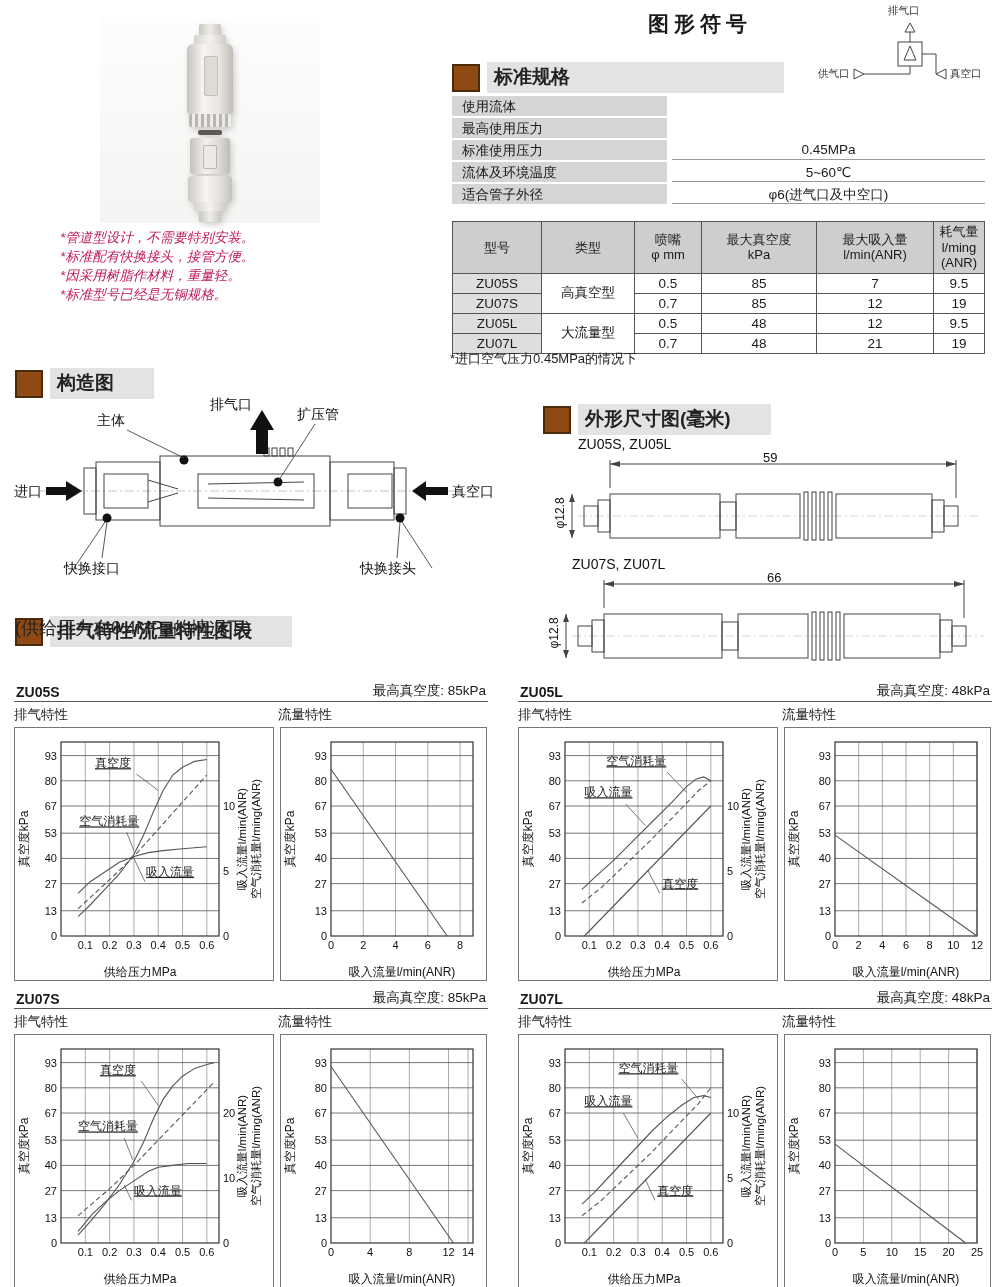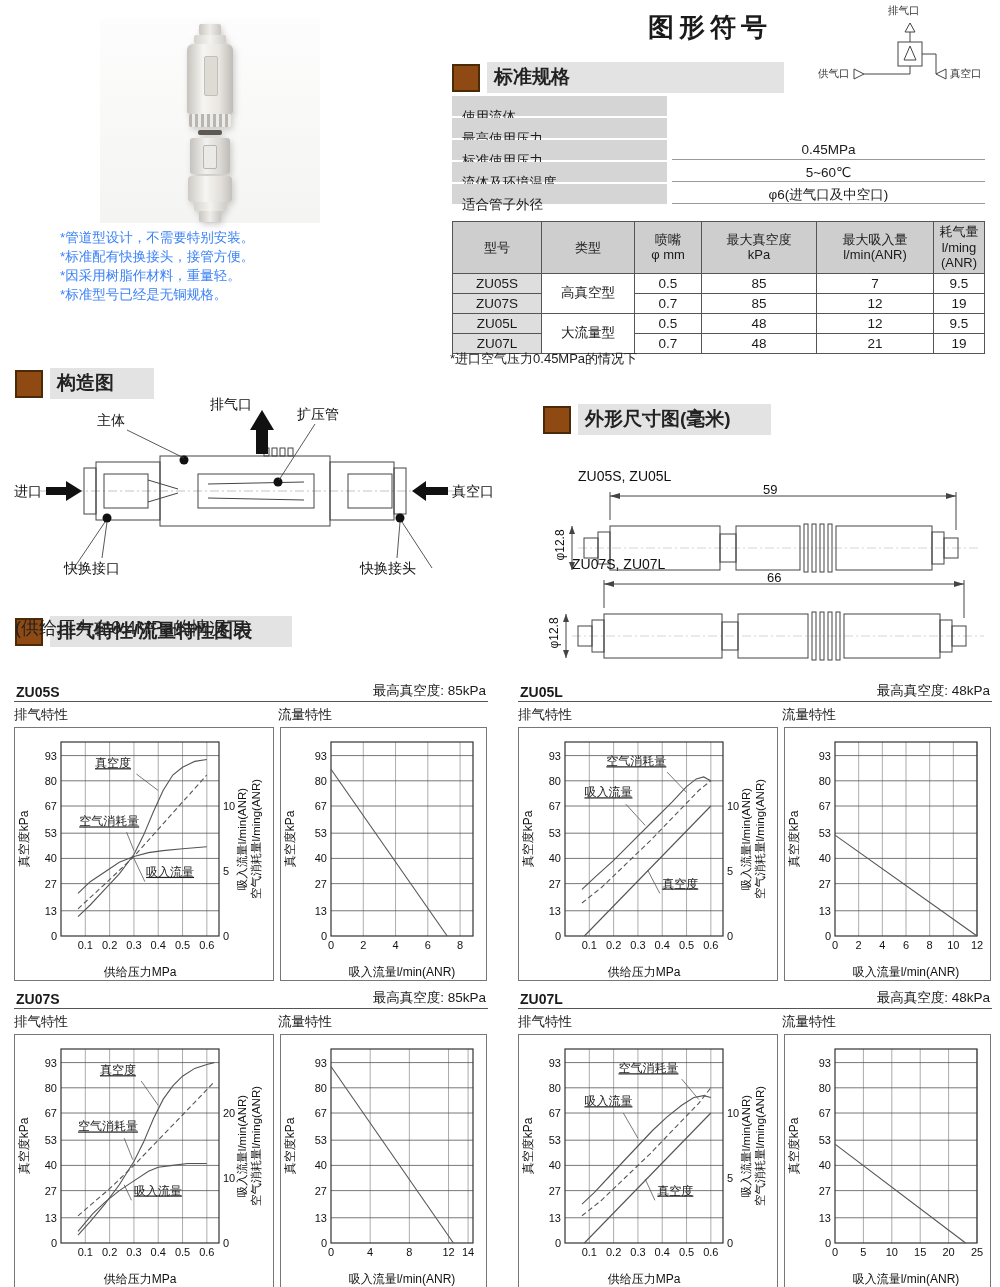--- a/index.html
+++ b/index.html
@@ -17,29 +17,29 @@
   .ej .nip{width:22px;height:11px;background:linear-gradient(90deg,#c9c6c1,#efede9,#c9c6c1);border-radius:2px;}
   .ej .col{width:32px;height:9px;background:linear-gradient(90deg,#d6d3ce,#f5f3ef,#d0cdc8);border-radius:2px;}
   .ej .b1{width:46px;height:70px;background:linear-gradient(90deg,#c6c3be,#f7f5f1 35%,#e9e6e1 70%,#bfbcb7);border-radius:6px 6px 3px 3px;position:relative;}
   .ej .b1:after{content:"";position:absolute;left:17px;top:12px;width:12px;height:38px;background:#dedbd5;border:1px solid #c2bfba;border-radius:2px;}
   .ej .ribs{width:42px;height:13px;background:repeating-linear-gradient(90deg,#b9b6b1 0 3px,#edebe7 3px 6px);border-radius:2px;}
   .ej .slot{width:24px;height:5px;background:#5e5952;border-radius:2px;margin:3px 0;}
   .ej .b2{width:40px;height:36px;background:linear-gradient(90deg,#c6c3be,#f3f1ed 40%,#dcd9d4 75%,#bfbcb7);border-radius:3px;position:relative;}
   .ej .b2:after{content:"";position:absolute;left:13px;top:7px;width:12px;height:22px;background:#eceae6;border:1px solid #b9b6b1;border-radius:2px;}
   .ej .col2{width:44px;height:26px;background:linear-gradient(90deg,#cdcac5,#f7f5f1 40%,#e2dfda 75%,#c4c1bc);border-radius:4px;margin-top:2px;}
   
-  .features{position:absolute;left:60px;top:228px;font-size:13.5px;line-height:19px;color:#3b82f6;}
-  
-  .sym-title{position:absolute;left:648px;top:10px;font-size:26px;font-weight:bold;letter-spacing:5px;}
+  .features{position:absolute;left:60px;top:228px;font-size:13.5px;line-height:19px;color:#be185d;font-style:italic;}
+  
+  .sym-title{position:absolute;left:648px;top:10px;font-size:21px;font-weight:bold;letter-spacing:5px;}
   .sym{position:absolute;left:812px;top:8px;width:185px;height:82px;}
   .sym .lbl{position:absolute;font-size:10.5px;color:#333;white-space:nowrap;}
   
   .spec-table{position:absolute;left:452px;top:96px;width:533px;}
   .spec-row{display:flex;height:20px;margin-bottom:2px;}
-  .spec-label{width:205px;background:#d5d5d5;font-size:13.5px;padding:12px 0 0 10px;}
+  .spec-label{width:205px;background:#d5d5d5;font-size:13.5px;padding:2px 0 0 10px;}
   .spec-value{flex:1;margin-left:5px;text-align:center;font-size:13.5px;padding-top:2px;border-bottom:1px solid #9a9a9a;}
   .spec-row.first .spec-value{background:#d5d5d5;border-bottom:none;}
   
   .model-table{position:absolute;left:452px;top:221px;width:533px;border-collapse:collapse;font-size:13.5px;}
   .model-table th,.model-table td{border:1px solid #555;text-align:center;padding:2px 2px;}
   .model-table th{background:#cecece;font-weight:normal;font-size:13px;line-height:1.2;white-space:pre-line;}
   .model-table td.mcell{background:#dedede;}
   .footnote{position:absolute;left:450px;top:350px;font-size:13px;color:#222;}
   
   .constr{position:absolute;left:12px;top:396px;width:490px;height:208px;}
@@ -239,21 +239,21 @@
     <span class="lbl" style="left:440px;top:87px">真空口</span>
     <span class="lbl" style="left:52px;top:164px">快换接口</span>
     <span class="lbl" style="left:348px;top:164px">快换接头</span>
   </div>
 
   <div class="sec-h" style="left:543px;top:404px">
     <span class="sq"></span>
     <span class="bar">外形尺寸图(毫米)</span>
   </div>
 
-  <div class="dim-block" style="left:558px;top:468px">
+  <div class="dim-block" style="left:558px;top:436px">
     <div class="dim-models">ZU05S, ZU05L</div>
     <div class="dim-art">
       <svg width="430" height="92" viewBox="0 0 430 92">
         <line x1="20" y1="62" x2="420" y2="62" stroke="#bbb" stroke-width="0.6" stroke-dasharray="9 3 2 3"></line>
         <line x1="52" y1="34" x2="52" y2="6" class="lineart"></line>
         <line x1="398" y1="44" x2="398" y2="6" class="lineart"></line>
         <line x1="52" y1="10" x2="398" y2="10" class="lineart"></line>
         <polygon points="52,10 62,7 62,13" fill="#444"></polygon>
         <polygon points="398,10 388,7 388,13" fill="#444"></polygon>
         <rect x="26" y="52" width="14" height="20" class="lineart"></rect>

